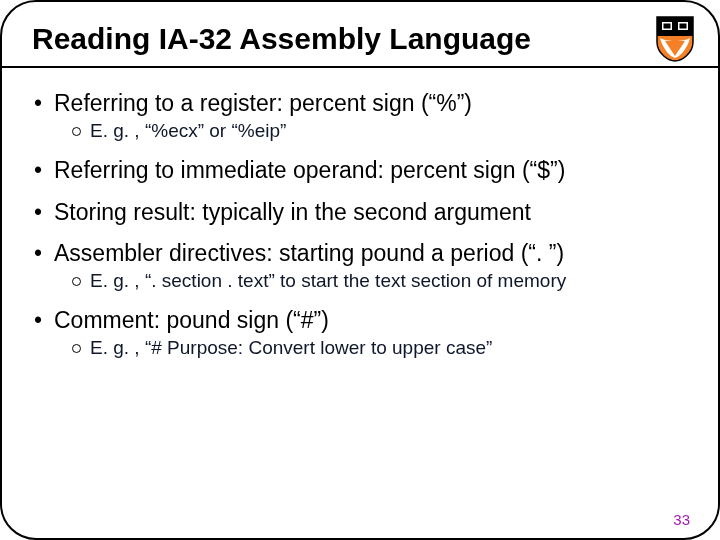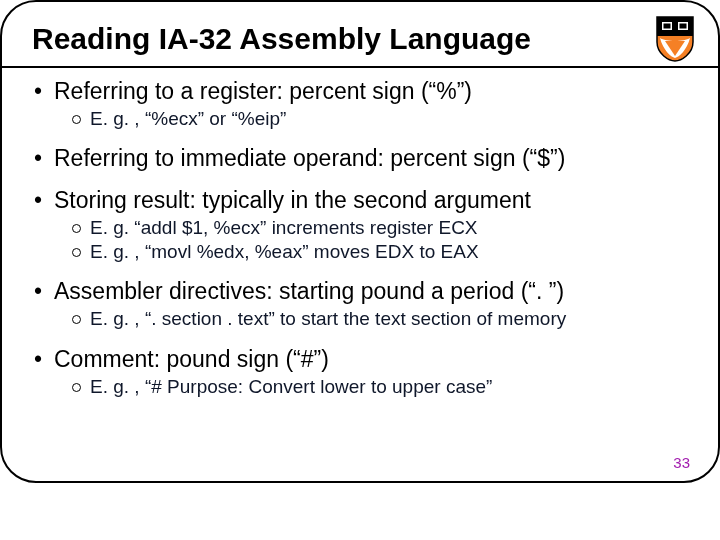--- a/index.html
+++ b/index.html
@@ -1,19 +1,19 @@
 <!DOCTYPE html>
 <html><head>
 <meta charset="utf-8">
 <style>
   * { box-sizing: border-box; margin: 0; padding: 0; }
   html, body { width: 720px; height: 540px; font-family: Arial, Helvetica, sans-serif; background: #fff; }
   .slide {
     width: 720px;
-    height: 483px;
+    height: 540px;
     border: 2.5px solid #000;
     border-radius: 36px;
     position: relative;
     padding: 14px 24px 16px 30px;
     overflow: hidden;
   }
   .header {
     display: flex;
     align-items: center;
     justify-content: space-between;
@@ -27,21 +27,21 @@
   }
   .crest { width: 38px; height: 46px; flex: 0 0 auto; }
   .hr {
     border: none;
     border-top: 2.5px solid #000;
     margin: 2px -30px 6px -30px;
     width: calc(100% + 60px);
   }
   ul.top { list-style: none; padding-left: 0; }
   ul.top > li { margin-top: 14px; }
-  ul.top > li:first-child { margin-top: 10px; }
+  ul.top > li:first-child { margin-top: 22px; }
   .b1 {
     font-size: 23px;
     color: #000;
     line-height: 1.18;
     padding-left: 22px;
     position: relative;
   }
   .b1::before {
     content: "•";
     position: absolute;
@@ -100,24 +100,20 @@
       <div class="b1">Referring to a register: percent sign (“%”)</div>
       <ul class="sub">
         <li class="b2">E. g. , “%ecx” or “%eip”</li>
       </ul>
     </li>
     <li>
       <div class="b1">Referring to immediate operand: percent sign (“$”)</div>
     </li>
     <li>
       <div class="b1">Storing result: typically in the second argument</div>
-      <ul class="sub">
-        <li class="b2">E. g. “addl $1, %ecx” increments register ECX</li>
-        <li class="b2">E. g. , “movl %edx, %eax” moves EDX to EAX</li>
-      </ul>
     </li>
     <li>
       <div class="b1">Assembler directives: starting pound a period (“. ”)</div>
       <ul class="sub">
         <li class="b2">E. g. , “. section . text” to start the text section of memory</li>
       </ul>
     </li>
     <li>
       <div class="b1">Comment: pound sign (“#”)</div>
       <ul class="sub">

